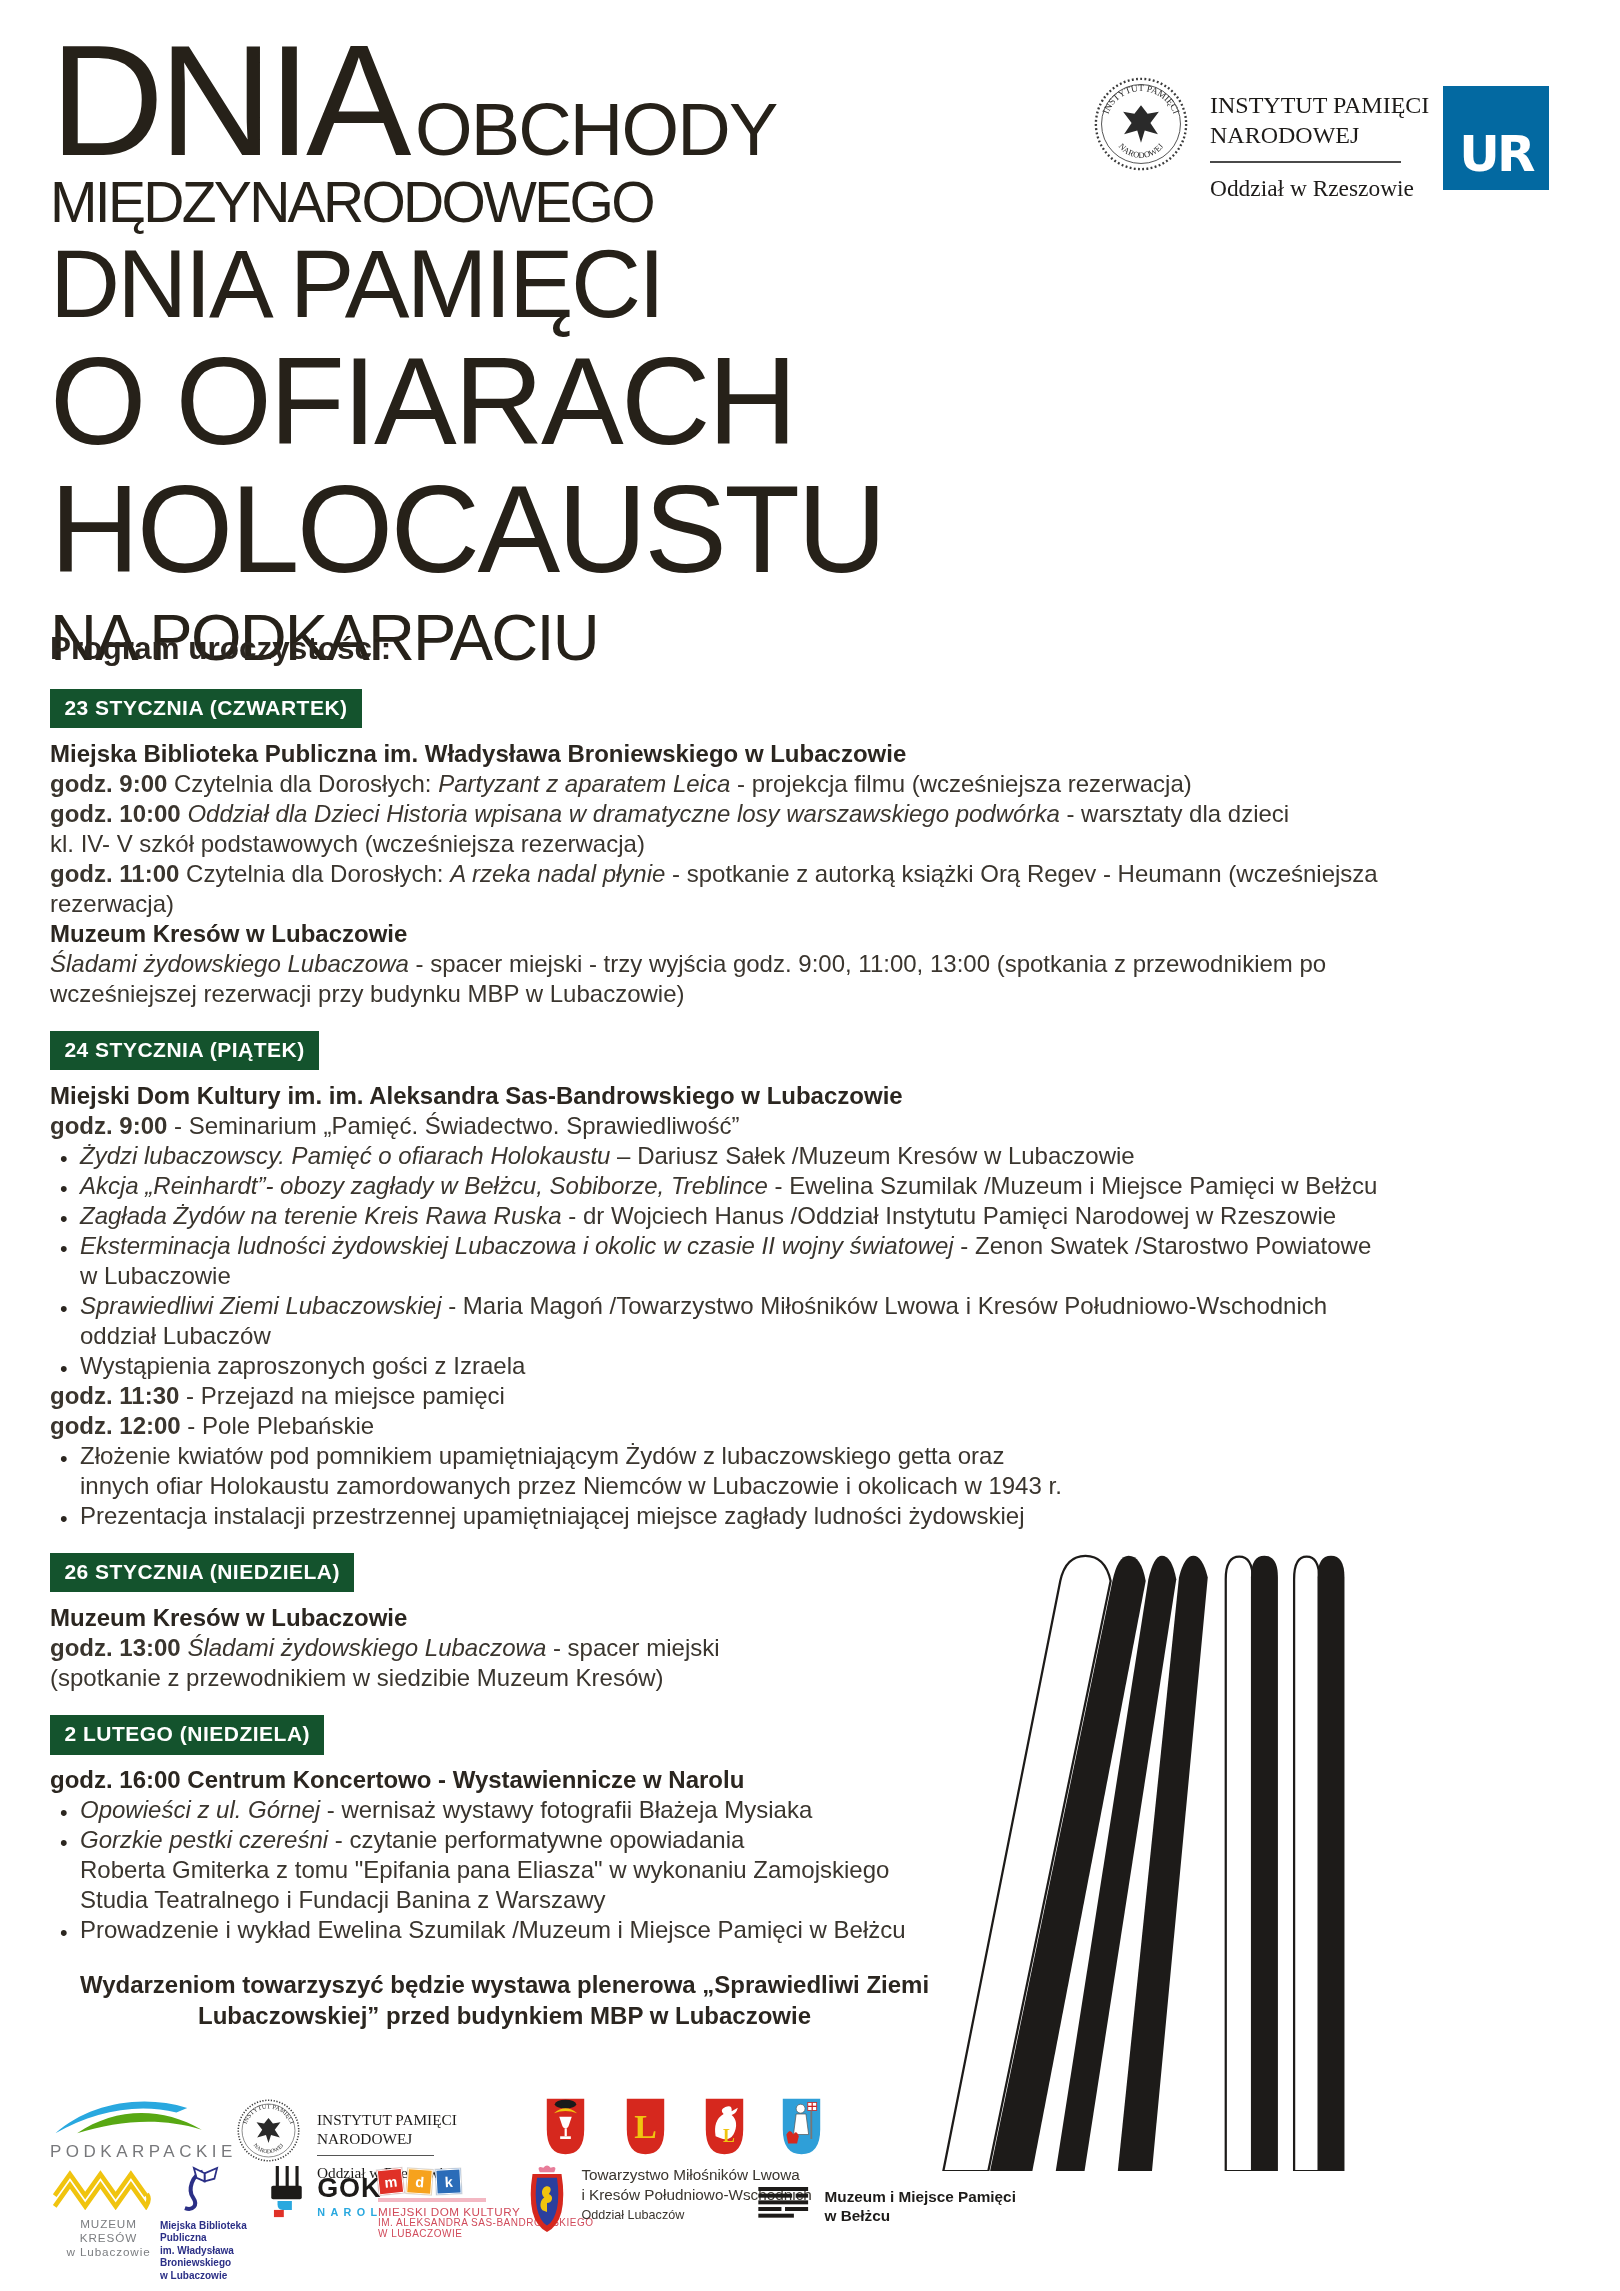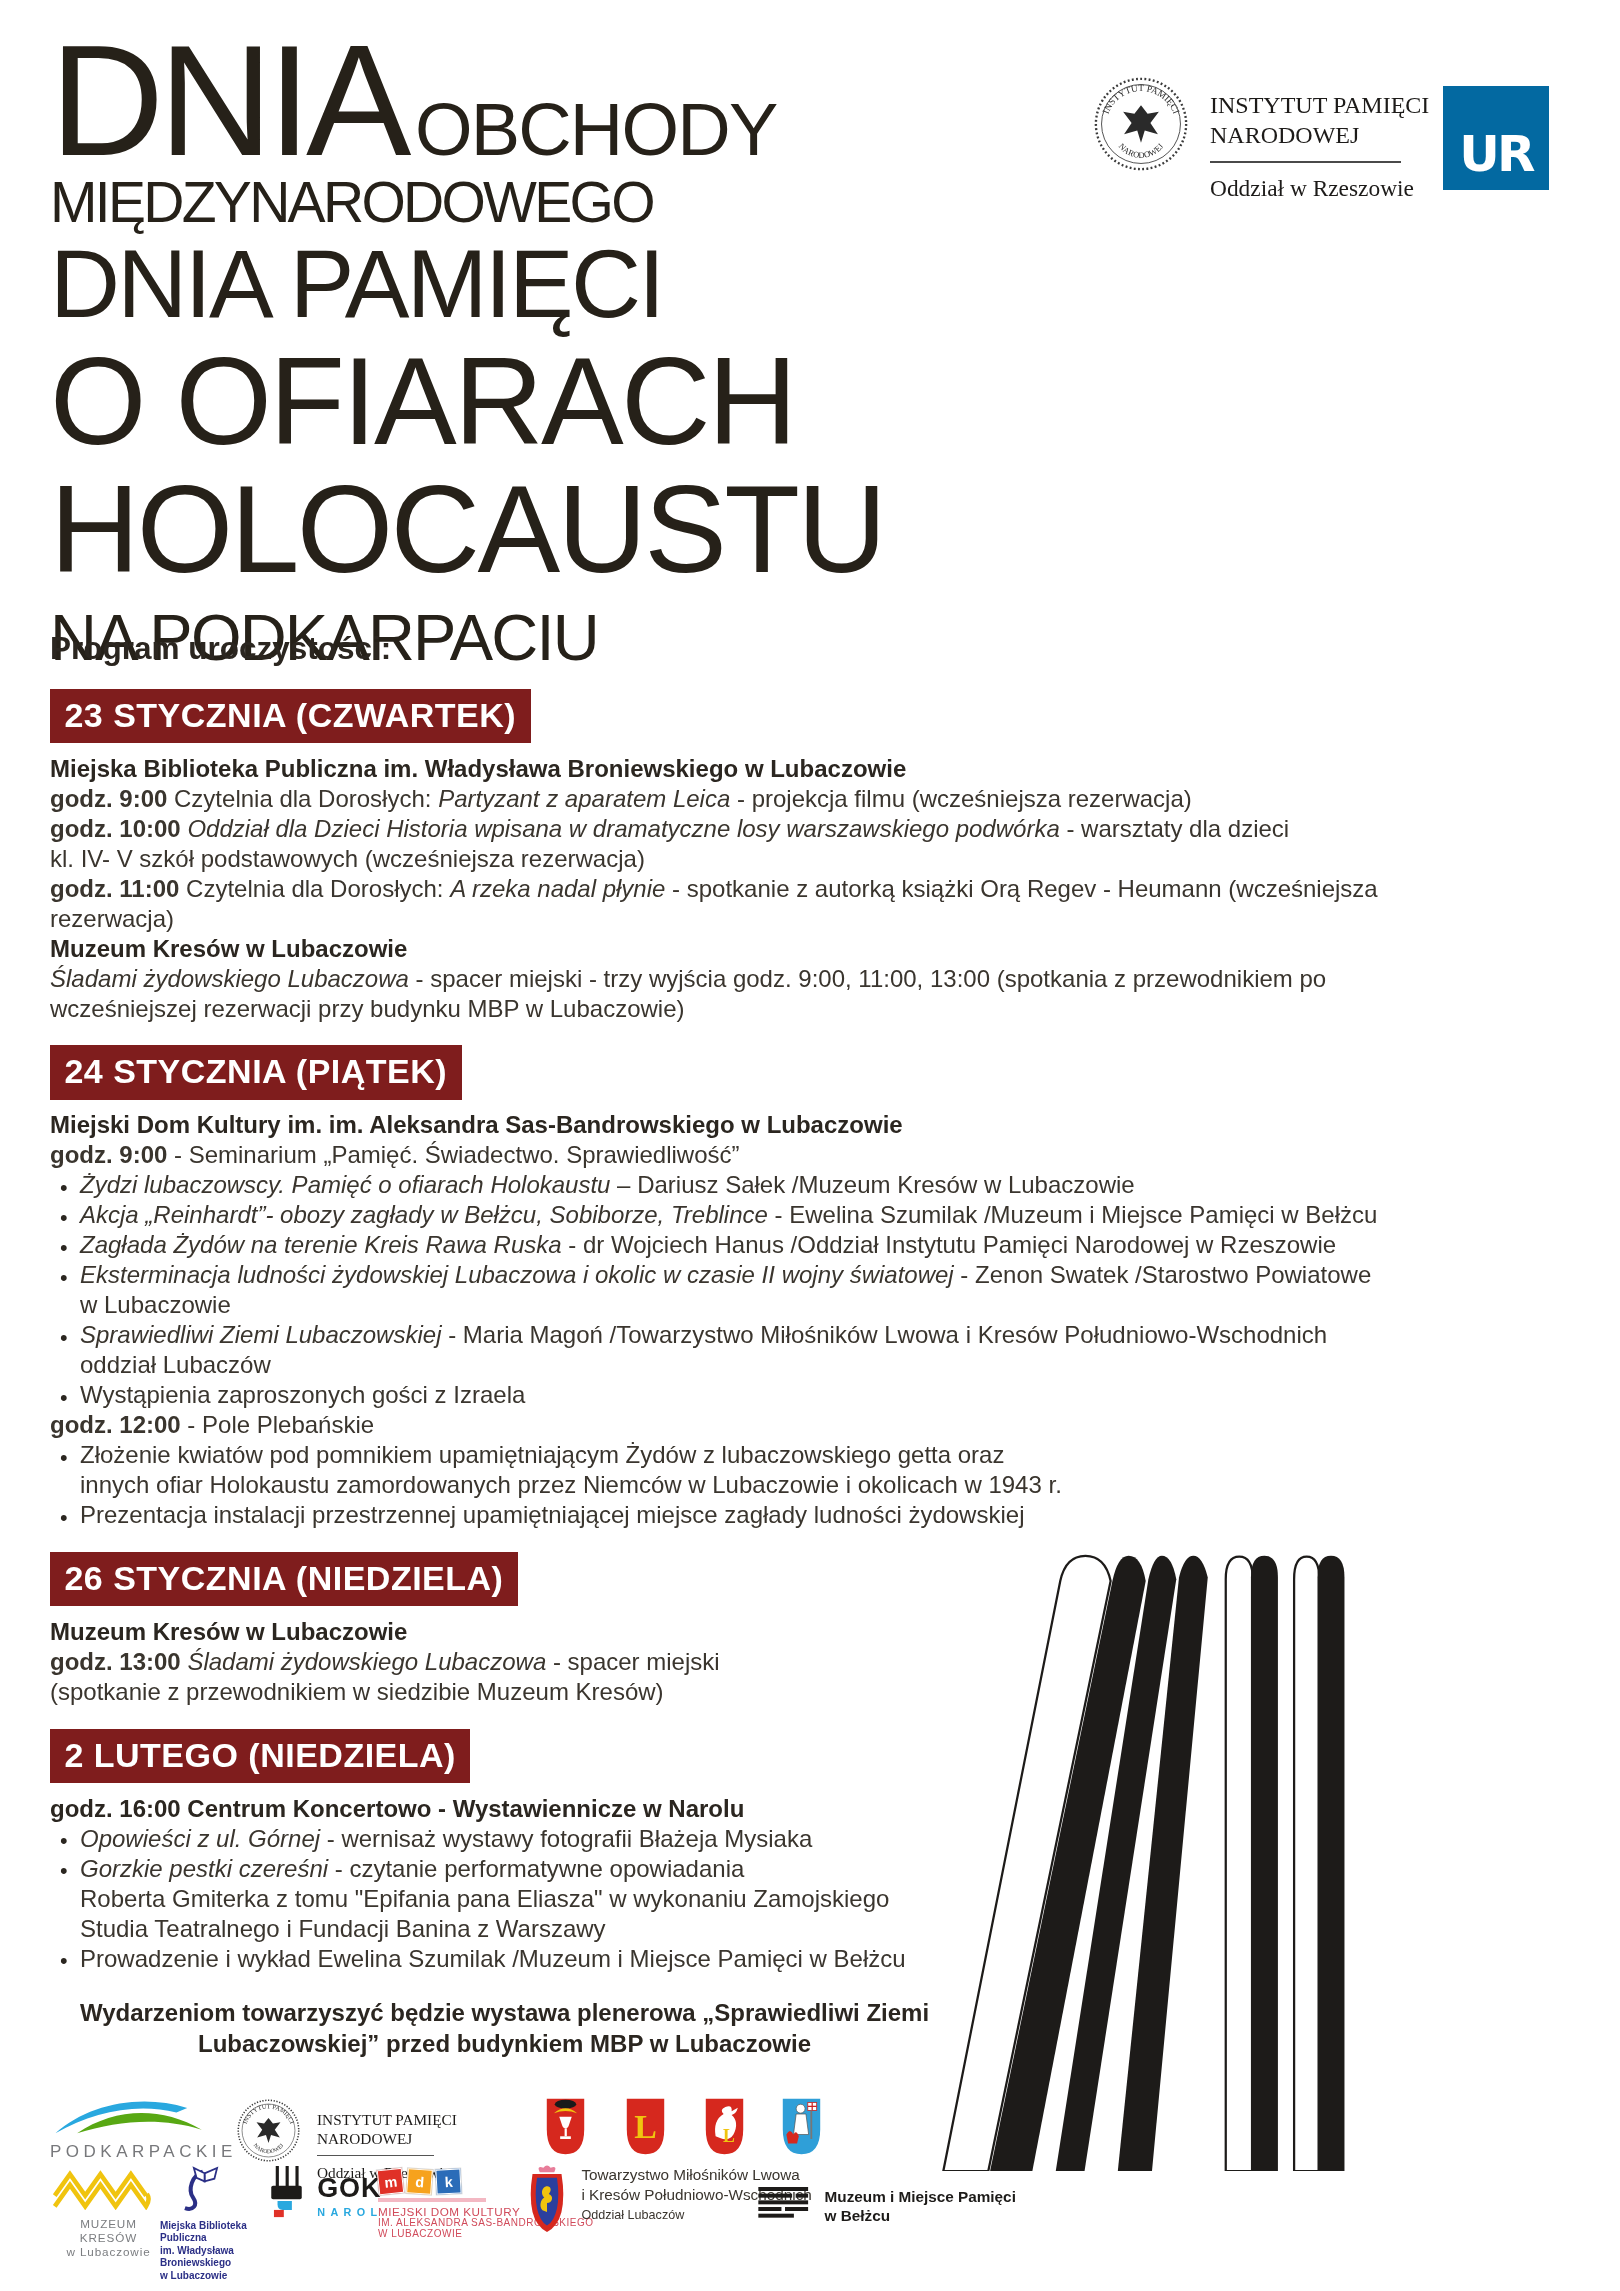--- a/index.html
+++ b/index.html
@@ -25,21 +25,21 @@
   .hdr-branch{font-size:23.4px;}
   .ur-box{position:absolute;left:1443px;top:86px;width:106px;height:104px;background:#0369a1;
           display:flex;align-items:flex-end;justify-content:center;}
   .ur-box span{color:#fff;font-size:50px;font-weight:800;letter-spacing:-2.7px;margin-bottom:7.2px;
                font-family:"DejaVu Sans",sans-serif;}
 
   
   .program{position:absolute;left:50px;top:630px;width:1539px;}
   .prog-heading{font-size:31.5px;font-weight:700;color:#2b2620;margin:0 0 21.6px 0;}
   .badge-row{margin:21.6px 0 10.8px;}
-  .badge{display:inline-block;background:#7f1d1d;color:#ffffff;font-weight:700;font-size:34px;
+  .badge{display:inline-block;background:#14532d;color:#ffffff;font-weight:700;font-size:21px;
          line-height:1.12;padding:7.2px 14.4px 9px;letter-spacing:0.5px;}
   .line{font-size:24px;line-height:30px;color:#3a352e;}
   .line .b{font-weight:700;}
   .line .it{font-style:italic;}
   .line.venue{font-weight:700;color:#2b2620;}
   .line.bullet{position:relative;padding-left:30px;}
   .line.bullet::before{content:"\2022";position:absolute;left:10px;top:2.7px;font-size:21.6px;color:#2b2620;}
   .section.narrow{width:900px;}
   .note{width:909px;text-align:center;font-weight:700;font-size:24px;line-height:31px;
         color:#2b2620;margin-top:23.4px;}
@@ -129,20 +129,21 @@
         <div class="section">
           <div class="badge-row"><span class="badge">24 STYCZNIA (PIĄTEK)</span></div>
           <div class="line venue"><span>Miejski Dom Kultury im. im. Aleksandra Sas-Bandrowskiego w Lubaczowie</span></div>
           <div class="line"><span class="b">godz. 9:00</span><span> - Seminarium „Pamięć. Świadectwo. Sprawiedliwość”</span></div>
           <div class="line bullet"><span class="it">Żydzi lubaczowscy. Pamięć o ofiarach Holokaustu</span><span> – Dariusz Sałek /Muzeum Kresów w Lubaczowie</span></div>
           <div class="line bullet"><span class="it">Akcja „Reinhardt”- obozy zagłady w Bełżcu, Sobiborze, Treblince</span><span> - Ewelina Szumilak /Muzeum i Miejsce Pamięci w Bełżcu</span></div>
           <div class="line bullet"><span class="it">Zagłada Żydów na terenie Kreis Rawa Ruska</span><span> - dr Wojciech Hanus /Oddział Instytutu Pamięci Narodowej w Rzeszowie</span></div>
           <div class="line bullet"><span class="it">Eksterminacja ludności żydowskiej Lubaczowa i okolic w czasie II wojny światowej</span><span> - Zenon Swatek /Starostwo Powiatowe</span><br><span>w Lubaczowie</span></div>
           <div class="line bullet"><span class="it">Sprawiedliwi Ziemi Lubaczowskiej</span><span> - Maria Magoń /Towarzystwo Miłośników Lwowa i Kresów Południowo-Wschodnich</span><br><span>oddział Lubaczów</span></div>
           <div class="line bullet"><span>Wystąpienia zaproszonych gości z Izraela</span></div>
+          <div class="line"><span class="b">godz. 11:30</span><span> - Przejazd na miejsce pamięci</span></div>
           <div class="line"><span class="b">godz. 12:00</span><span> - Pole Plebańskie</span></div>
           <div class="line bullet"><span>Złożenie kwiatów pod pomnikiem upamiętniającym Żydów z lubaczowskiego getta oraz</span><br><span>innych ofiar Holokaustu zamordowanych przez Niemców w Lubaczowie i okolicach w 1943 r.</span></div>
           <div class="line bullet"><span>Prezentacja instalacji przestrzennej upamiętniającej miejsce zagłady ludności żydowskiej</span></div>
         </div>
         <div class="section narrow">
           <div class="badge-row"><span class="badge">26 STYCZNIA (NIEDZIELA)</span></div>
           <div class="line venue"><span>Muzeum Kresów w Lubaczowie</span></div>
           <div class="line"><span class="b">godz. 13:00</span><span> </span><span class="it">Śladami żydowskiego Lubaczowa</span><span> - spacer miejski</span><br><span>(spotkanie z przewodnikiem w siedzibie Muzeum Kresów)</span></div>
         </div>
         <div class="section narrow">

